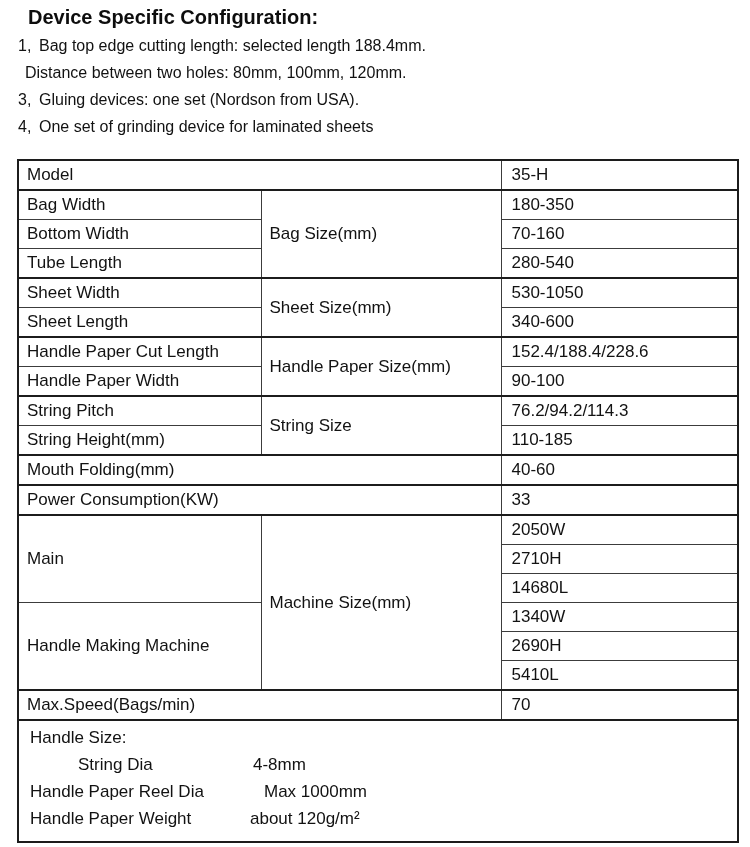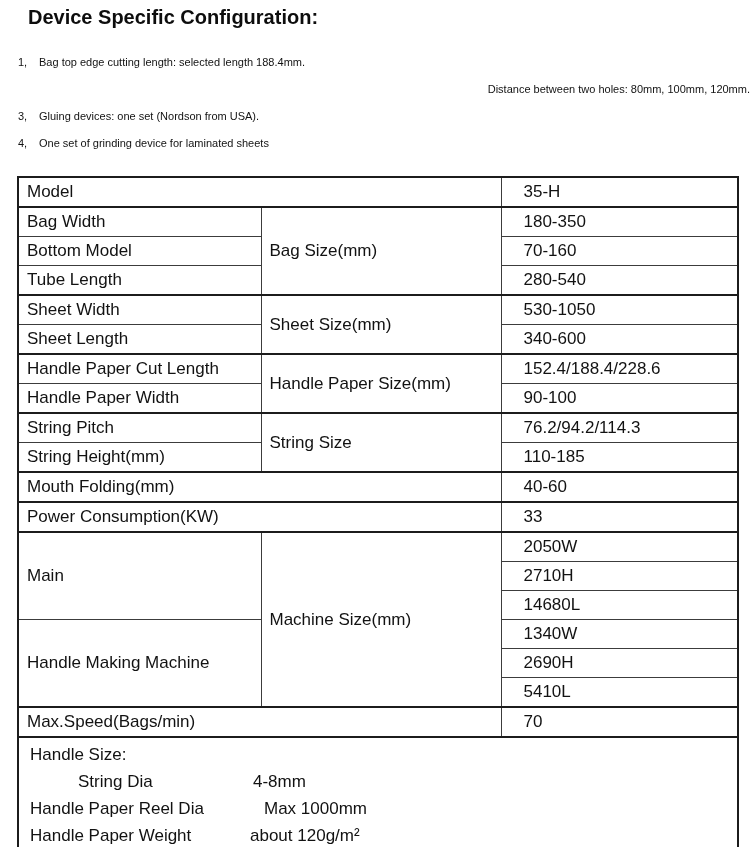--- a/index.html
+++ b/index.html
@@ -8,39 +8,39 @@
     font-family:"Liberation Sans", sans-serif; color:#121212;
     -webkit-font-smoothing:antialiased;
   }
   .page { position:relative; width:750px; height:847px; }
 
   .title {
     margin:3px 0 0 28px;
     font-size:20px; font-weight:bold; line-height:28px; color:#0d0d0d;
   }
 
-  .notes { margin:18px 0 0 18px; font-size:11px; }
+  .notes { margin:1px 0 0 18px; font-size:16px; }
   .note { height:27px; line-height:27px; white-space:nowrap; }
   .note-num { display:inline-block; width:21px; }
-  .note.cont { padding-left:7px;text-align:right; }
+  .note.cont { padding-left:7px; }
 
   table.spec {
     margin:19px 0 0 17px;
     width:720px; table-layout:fixed;
     border-collapse:collapse;
     border:2px solid #1c1c1c;
     font-size:17px;
   }
   table.spec td {
     border:1px solid #3c3c3c;
     height:28px; padding:0 0 0 8px;
     vertical-align:middle; white-space:nowrap; overflow:hidden;
     color:#121212;
   }
-  table.spec td.v { padding-left:22px; }
+  table.spec td.v { padding-left:10px; }
   table.spec tr.gb > td, table.spec td.gb {
     border-bottom-width:2px; border-bottom-color:#1c1c1c;margin-top:8px;
   }
   table.spec td.block {
     height:117px; vertical-align:top;
     padding:3px 0 0 11px; line-height:27px;
   }
   .hs-label { display:inline-block; }
   .hs-label.w1 { width:175px;margin-left:48px; }
   .hs-label.w2 { width:234px; }
@@ -80,21 +80,21 @@
       <td colspan="2">Model</td>
       <td class="v">35-H</td>
     </tr>
 
     <tr>
       <td>Bag Width</td>
       <td rowspan="3" class="gb">Bag Size(mm)</td>
       <td class="v">180-350</td>
     </tr>
     <tr>
-      <td>Bottom Model</td>
+      <td>Bottom Width</td>
       <td class="v">70-160</td>
     </tr>
     <tr class="gb">
       <td>Tube Length</td>
       <td class="v">280-540</td>
     </tr>
 
     <tr>
       <td>Sheet Width</td>
       <td rowspan="2" class="gb">Sheet Size(mm)</td>

